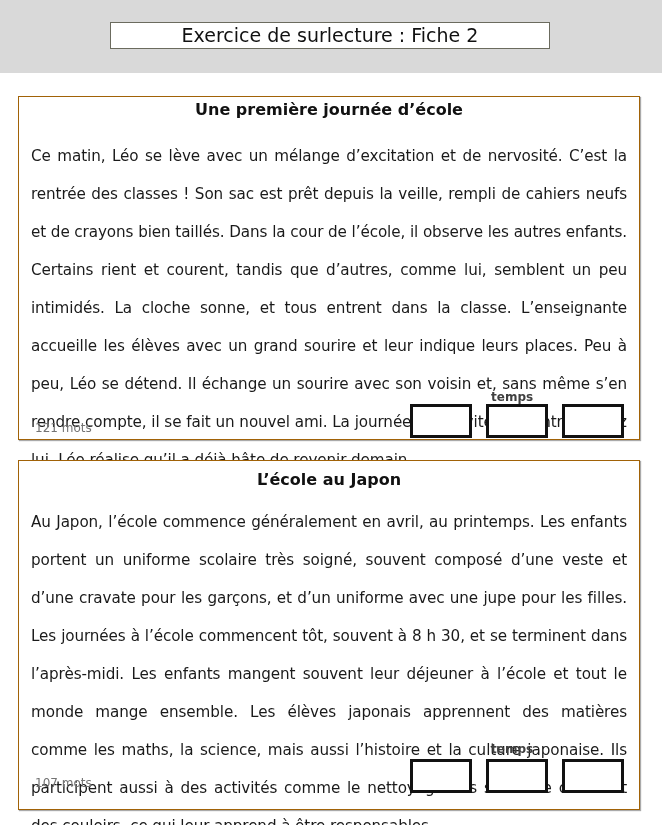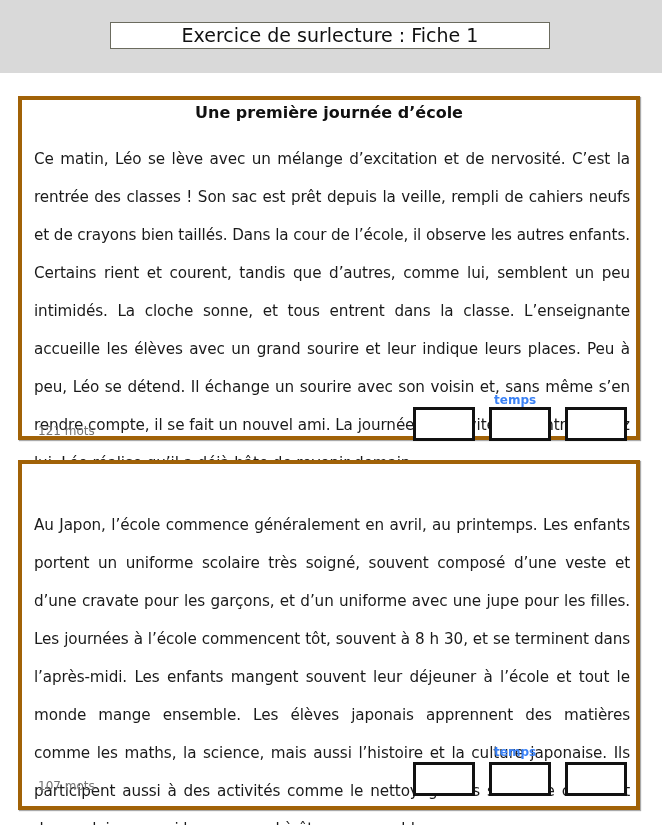--- a/index.html
+++ b/index.html
@@ -2,49 +2,50 @@
 <html><head>
 <meta charset="utf-8">
 <style>
   html, body { margin:0; padding:0; }
   body { width:662px; height:825px; background:#ffffff; position:relative; overflow:hidden;
          font-family:"DejaVu Sans", sans-serif; color:#1a1a1a; }
   .top-band { position:absolute; left:0; top:0; width:662px; height:73px; background:#d9d9d9; }
   .title-box { position:absolute; left:110px; top:22px; width:440px; height:27px; background:#fff;
                border:1px solid #6b6b5e; box-sizing:border-box; text-align:center;
                font-family:"DejaVu Sans", sans-serif; font-size:19px; line-height:25px; color:#111; }
-  .card { position:absolute; left:18px; width:622px; background:#fff; border:4px solid #a16207;
+  .card { position:absolute; left:18px; width:622px; background:#fff; border:1px solid #a16207;
           box-sizing:border-box; box-shadow:1px 1px 1px #aaa; }
   .card1 { top:96px; height:344px; }
   .card2 { top:460px; height:350px; }
   .card-title { position:absolute; left:0; width:100%; text-align:center; font-weight:bold;
                 font-size:16px; color:#111; }
   .card-text { position:absolute; left:12px; width:596px; font-size:15.2px; line-height:38px;
                text-align:justify; color:#1a1a1a; letter-spacing:-0.1px; }
   .word-count { position:absolute; left:16px; font-size:12px; color:#737373; }
-  .temps-label { position:absolute; left:472px; font-size:12px; font-weight:bold; color:#3b82f6; }
+  .temps-label { position:absolute; left:472px; font-size:12px; font-weight:bold; color:#404040; }
   .tbox { position:absolute; width:62px; height:34px; border:3px solid #111; box-sizing:border-box; background:#fff; }
 </style>
 </head>
 <body>
 
 <div class="top-band">
-  <div class="title-box">Exercice de surlecture  :  Fiche 1</div>
+  <div class="title-box">Exercice de surlecture  :  Fiche 2</div>
 </div>
 
 <div class="card card1">
   <div class="card-title" style="top:3px;">Une première journée d’école</div>
   <div class="card-text" style="top:40px;">Ce matin, Léo se lève avec un mélange d’excitation et de nervosité. C’est la rentrée des classes ! Son sac est prêt depuis la veille, rempli de cahiers neufs et de crayons bien taillés.  Dans la cour de l’école, il observe les autres enfants. Certains rient et courent, tandis que d’autres, comme lui, semblent un peu intimidés. La cloche sonne, et tous entrent dans la classe. L’enseignante accueille les élèves avec un grand sourire et leur indique leurs places. Peu à peu, Léo se détend. Il échange un sourire avec son voisin et, sans même s’en rendre compte, il se fait un nouvel ami.  La journée passe vite. En rentrant chez lui, Léo réalise qu’il a déjà hâte de revenir demain.</div>
   <div class="word-count" style="top:324px; top:324px;">121 mots</div>
   <div class="temps-label" style="top:293px;">temps</div>
   <div class="tbox" style="left:391px; top:307px;"></div>
   <div class="tbox" style="left:467px; top:307px;"></div>
   <div class="tbox" style="left:543px; top:307px;"></div>
 </div>
 
 <div class="card card2">
+  <div class="card-title" style="top:9px;">L’école au Japon</div>
   <div class="card-text" style="top:42px;">Au Japon, l’école commence généralement en avril, au printemps. Les enfants portent un uniforme scolaire très soigné, souvent composé d’une veste et d’une cravate pour les garçons, et d’un uniforme avec une jupe pour les filles. Les journées à l’école commencent tôt, souvent à 8 h 30, et se terminent dans l’après-midi. Les enfants mangent souvent leur déjeuner à l’école et tout le monde mange ensemble.  Les élèves japonais apprennent des matières comme les maths, la science, mais aussi l’histoire et la culture japonaise. Ils participent aussi à des activités comme le nettoyage des salles de classe et des couloirs, ce qui leur apprend à être responsables.</div>
   <div class="word-count" style="top:315px;">107 mots</div>
   <div class="temps-label" style="top:281px;">temps</div>
   <div class="tbox" style="left:391px; top:298px;"></div>
   <div class="tbox" style="left:467px; top:298px;"></div>
   <div class="tbox" style="left:543px; top:298px;"></div>
 </div>
 
 </body></html>

